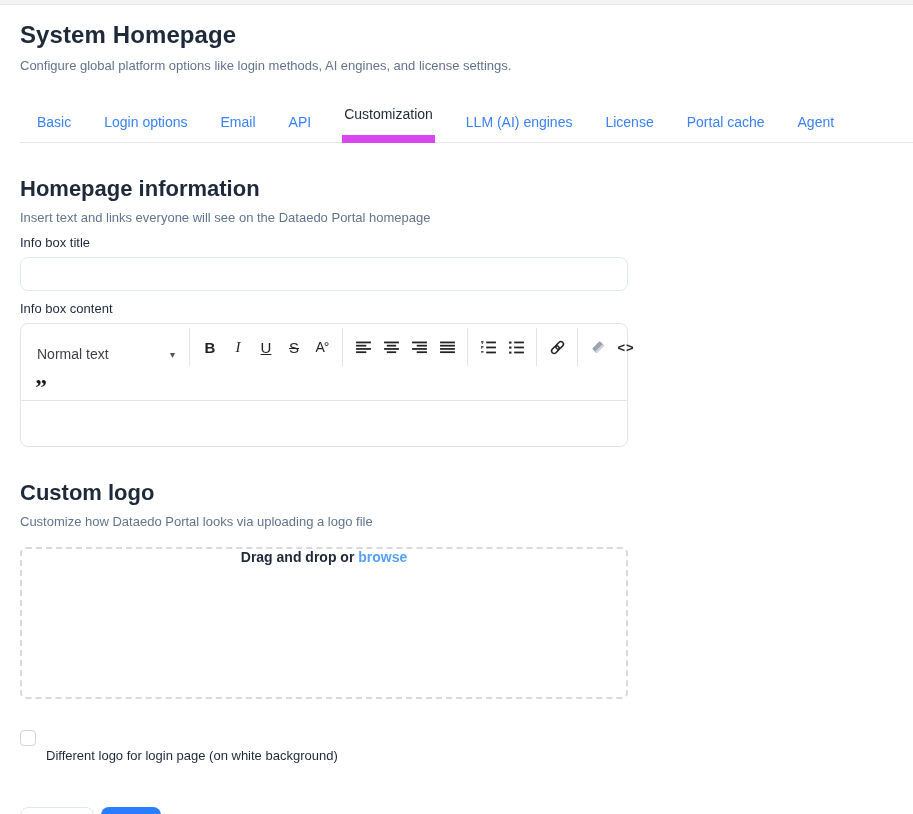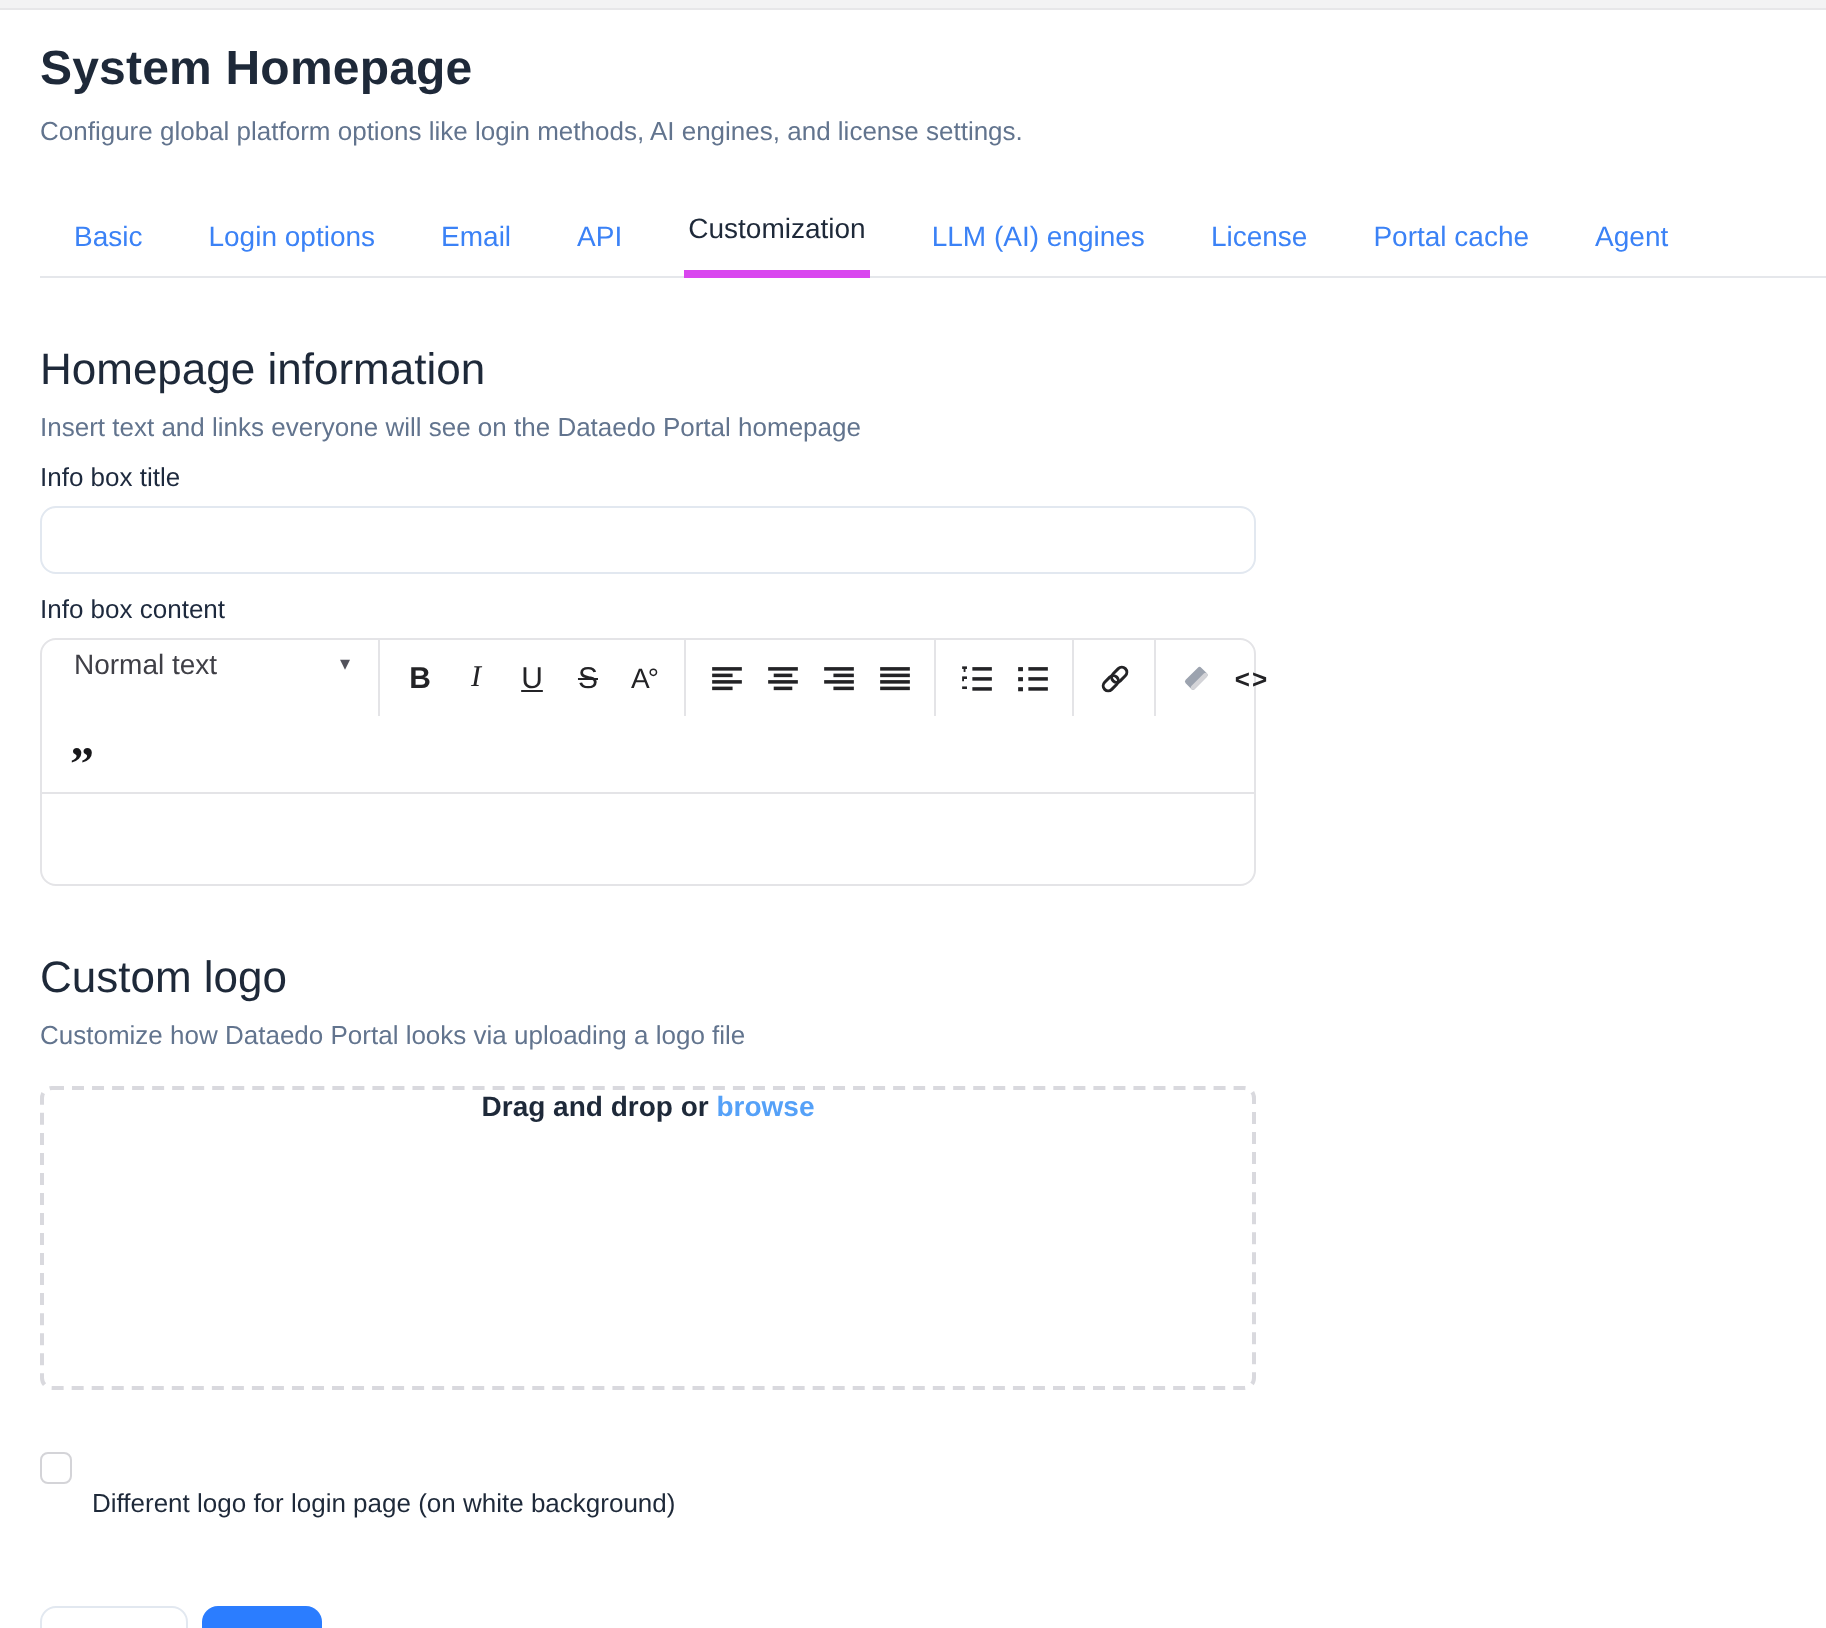--- a/index.html
+++ b/index.html
@@ -10,33 +10,33 @@
 
   .page { padding: 16px 0 0 20px; }
 
   .page-title { font-size: 24px; font-weight: 700; color: #1e2939; letter-spacing: .1px; }
   .page-subtitle { margin-top: 9px; font-size: 13px; color: #62748e; }
 
   
   .tabbar { margin-top: 23px; display: flex; align-items: flex-end; border-bottom: 1px solid #e5e7eb; }
   .tab { font-size: 14px; color: #3b82f6; padding: 10px 2px 13px 2px; margin-right: 29px; margin-bottom: -1px; cursor: pointer; white-space: nowrap; background: none; border: none; font-family: inherit; }
   .tab:first-child { margin-left: 15px; }
-  .tab.active { color: #1e2939; border-bottom: 4px solid #d946ef; font-weight: 400; }
-
-  .section-title { margin-top: 33px; font-size: 22px; font-weight: 400; color: #1e2939; }
+  .tab.active { color: #1e2939; border-bottom: 8px solid #d946ef; font-weight: 400; }
+
+  .section-title { margin-top: 33px; font-size: 22px; font-weight: 700; color: #1e2939; }
   .section-subtitle { margin-top: 8px; font-size: 13px; color: #62748e; }
 
   .field-label { margin-top: 10px; font-size: 13px; color: #1d293d; }
 
   .text-input { margin-top: 7px; width: 608px; height: 34px; border: 1px solid #e2e8f0; border-radius: 8px; padding: 0 12px; font-size: 13px; font-family: inherit; color: #1e2939; outline: none; display: block; background: #fff; }
 
   
   .editor { margin-top: 7px; width: 608px; border: 1px solid #e4e4e7; border-radius: 8px; background: #fff; }
   .toolbar { border-bottom: 1px solid #e4e4e7; }
-  .tb-row { display: flex; align-items: flex-start; }
+  .tb-row { display: flex; align-items: flex-end; }
   .tb-row1 { min-height: 42px; }
   .tb-row2 { min-height: 26px; padding: 0 6px 4px 6px; }
   .tb-group { display: flex; align-items: center; padding: 4px 6px; }
   .tb-group + .tb-group { border-left: 1px solid #e4e4e7; }
   .tb-btn { min-width: 28px; height: 30px; display: inline-flex; align-items: center; justify-content: center; background: none; border: none; cursor: pointer; border-radius: 4px; color: #232326; font-family: inherit; padding: 0 2px; }
   .tb-btn svg { display: block; }
 
   .style-select { width: 156px; display: flex; align-items: center; justify-content: space-between; padding: 0 8px 0 10px; background: none; border: none; cursor: pointer; font-family: inherit; }
   .style-select .sel-label { font-size: 14px; color: #3f3f46; }
   .style-select .caret { font-size: 10px; color: #52525b; margin-left: 8px; }

